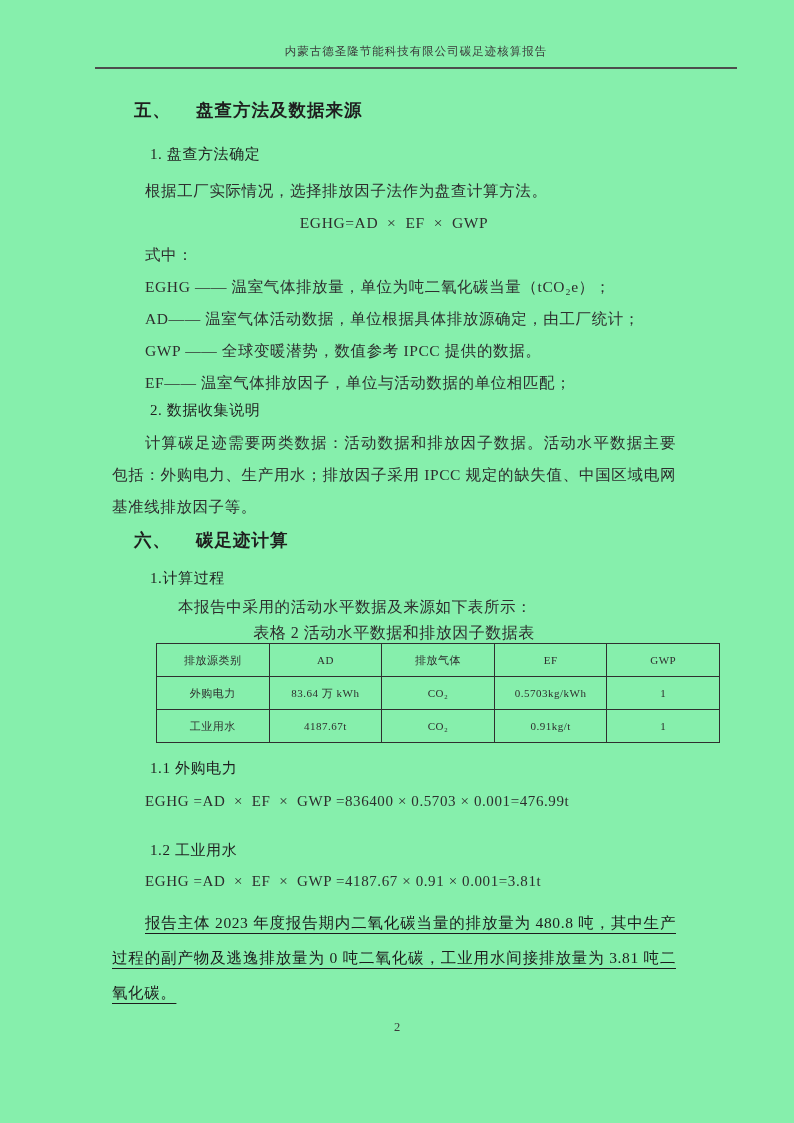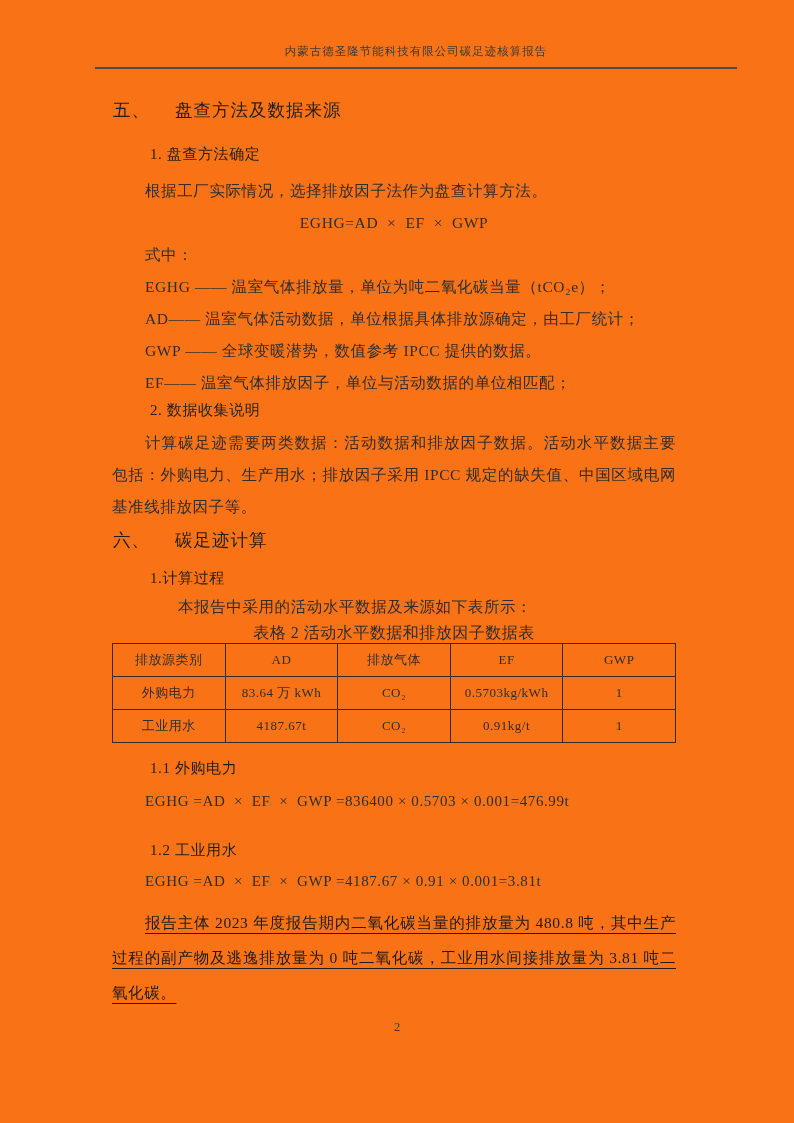--- a/index.html
+++ b/index.html
@@ -4,53 +4,54 @@
 <style>
   * { margin:0; padding:0; box-sizing:border-box; }
   html,body { background:#ffffff; }
   body {
     width:794px; height:1123px;
     font-family:"Liberation Serif","DejaVu Serif",serif;
     color:#2e2e2e;
   }
   .page {
     position:relative; width:794px; height:1123px;
-    background:#f97316; overflow:hidden;
+    background:#86efac; overflow:hidden;
   }
   .header {
     position:absolute; left:95px; right:57px; top:44px;
     text-align:center; font-size:11.5px; letter-spacing:1px; color:#3a3a3a;
     border-bottom:2px solid #4d4d4d; padding-bottom:8px;
   }
   .content {
     position:absolute; left:112px; top:71px; width:564px;
     font-size:15.5px; letter-spacing:0.6px; line-height:32px;
   }
   h1.sec {
-    font-size:17.5px; font-weight:normal; line-height:26px;
-    color:#1f1f1f; letter-spacing:1px; margin-left:1px;
+    font-size:17.5px; font-weight:bold; line-height:26px;
+    color:#1f1f1f; letter-spacing:1px; margin-left:22px;
   }
   h1.sec .sec-num { display:inline-block; min-width:38px; margin-right:24px; }
   #sec5-title { margin-top:26px; }
   #sec6-title { margin-top:4px; }
   h2.sub {
     font-size:15px; font-weight:normal; line-height:22px;
     color:#1f1f1f; margin-left:38px;
   }
   .para-indent { text-indent:33px; text-align:justify; }
   .one-line { padding-left:33px; white-space:pre-wrap; }
   .formula-center { text-align:center; white-space:pre-wrap; }
   .formula-line { padding-left:33px; white-space:pre-wrap; font-size:15px; }
   .intro-line { padding-left:66px; }
   .table-caption {
     text-align:center; font-size:16px; line-height:20px; letter-spacing:0.5px;
   }
   table.data {
     width:100%; border-collapse:collapse; table-layout:fixed;
-    font-size:13px;
+    font-size:11px;
+    margin-left:44px;
   }
   table.data th, table.data td {
     border:1px solid #2f2f2f; text-align:center; vertical-align:middle;
     height:32px; font-weight:normal; letter-spacing:0.5px; padding:0 2px;
   }
   .conclusion {
     margin-top:8px; font-weight:normal; color:#1c1c1c;
     line-height:35px; text-align:justify; text-indent:33px;
     text-decoration:underline; text-decoration-thickness:1px; text-underline-offset:5px;
   }

